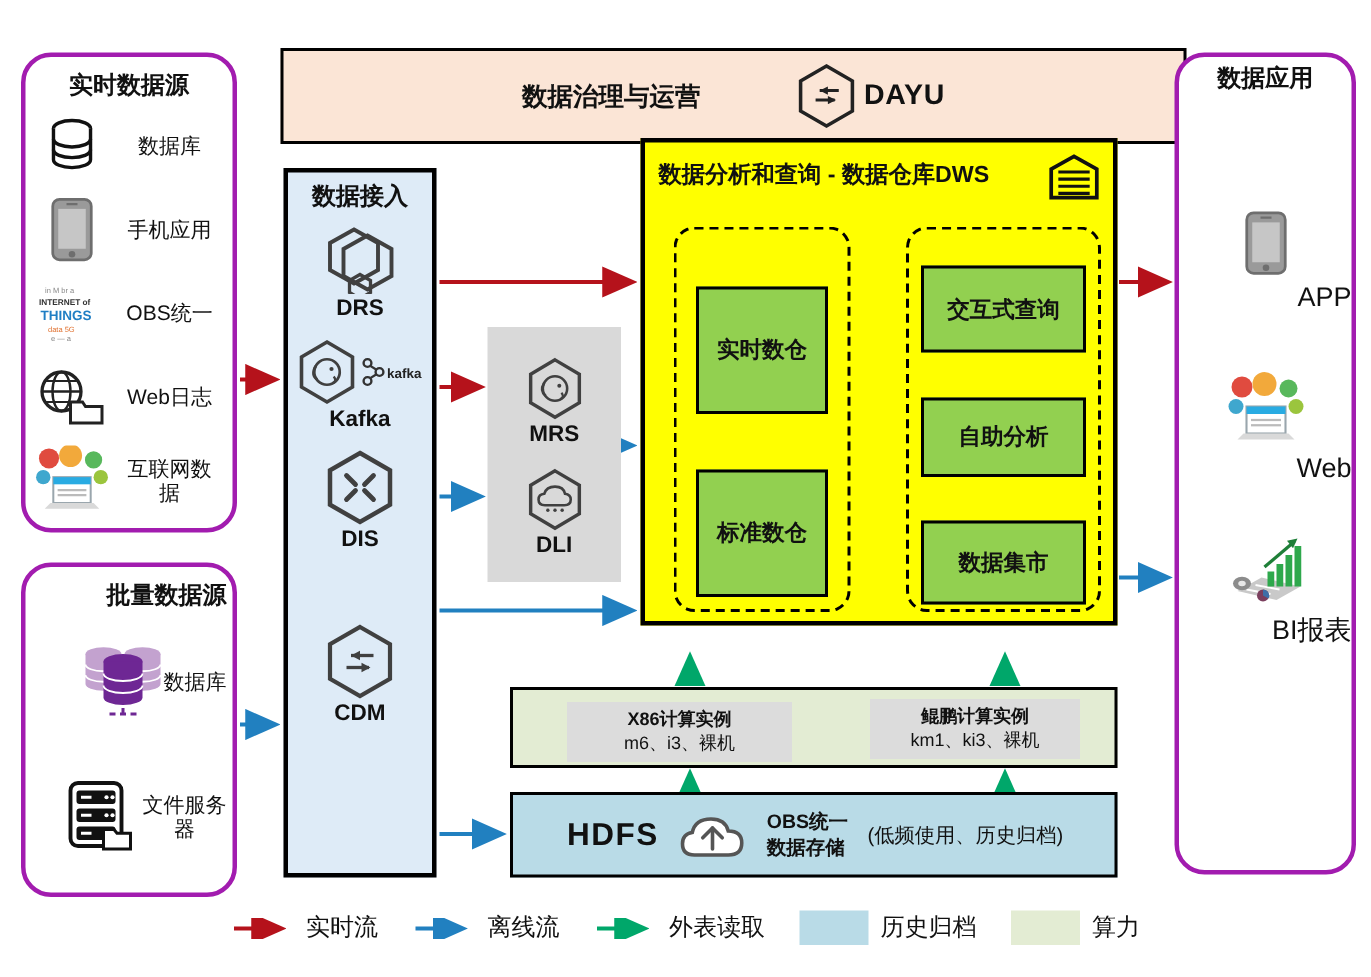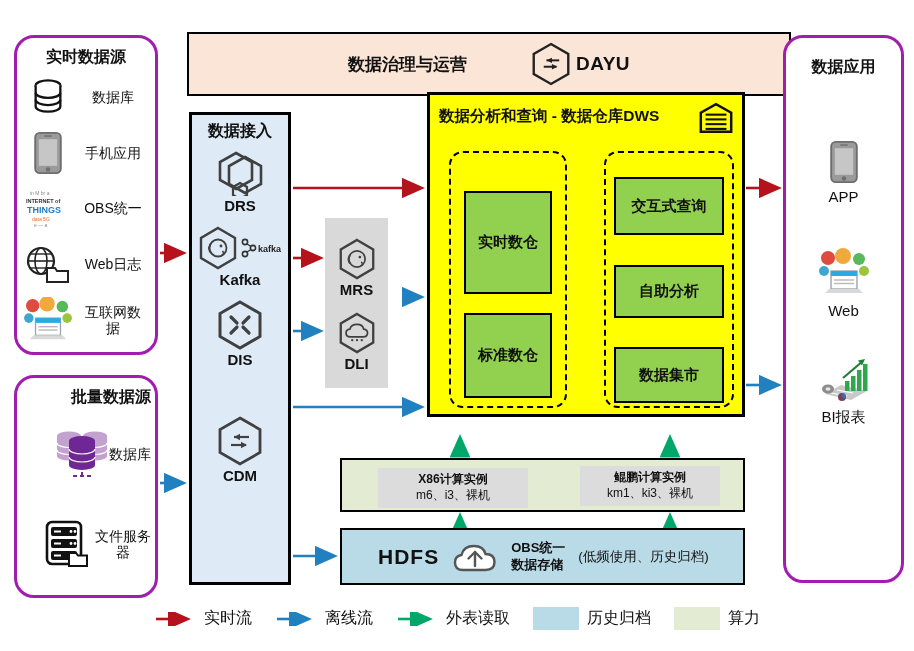--- a/index.html
+++ b/index.html
@@ -31,21 +31,21 @@
 
   
   .acc-col{left:189px;top:112px;width:102px;height:473px;background:var(--acc);
     border:3px solid #000;display:flex;flex-direction:column;align-items:center;padding-top:6px;}
   .acc-title{font-size:16px;font-weight:700;}
   .svc{display:flex;flex-direction:column;align-items:center;}
   .svc-lb{font-size:15px;font-weight:700;margin-top:1px;}
   .kafka-wrap{position:relative;display:flex;align-items:center;}
 
   
-  .gray-box{left:325px;top:218px;width:63px;height:170px;background:#D9D9D9;
+  .gray-box{left:325px;top:218px;width:89px;height:170px;background:#D9D9D9;
     display:flex;flex-direction:column;align-items:center;}
 
   
   .dws{left:427px;top:92px;width:318px;height:325px;background:var(--dws);border:3px solid #000;}
   .dws-title{position:absolute;left:9px;top:11px;font-size:15.5px;font-weight:700;}
   .dws-house{position:absolute;right:7px;top:6px;}
   .dashed{position:absolute;border:2.5px dashed #000;border-radius:14px;}
   .dash-l{left:19px;top:56px;width:118px;height:257px;}
   .dash-r{left:174px;top:56px;width:130px;height:257px;}
   .gbox{position:absolute;background:var(--wh);border:2px solid #000;
@@ -58,21 +58,21 @@
   .inst-t{font-weight:700;}
   .hdfs{left:340px;top:528px;width:405px;height:57px;background:var(--hist);border:2px solid #000;
     display:flex;align-items:center;padding-left:36px;gap:13px;}
   .hdfs-lb{font-size:21px;font-weight:700;letter-spacing:1px;}
   .obs-t{font-size:13px;font-weight:700;line-height:1.25;}
   .obs-note{font-size:13.5px;}
 
   
   .app-col{left:783px;top:35px;width:121px;height:548px;}
   .app-item{position:absolute;width:100%;text-align:center;}
-  .app-lb{font-size:15px;margin-top:4px;}
+  .app-lb{font-size:18px;margin-top:4px;text-align:right;}
 
   
   .legend{left:0;top:607px;width:100%;display:flex;justify-content:center;align-items:center;gap:23px;}
   .lg-item{display:flex;align-items:center;gap:8px;font-size:16px;}
   .sw{display:inline-block;width:46px;height:23px;}
   .sw-h{background:var(--hist);} .sw-c{background:var(--comp);}
 
   .overlay{position:absolute;left:0;top:0;pointer-events:none;}
   .mk-red{fill:var(--red);} .mk-blue{fill:var(--blue);} .mk-grn{fill:var(--grn);} .mk-blk{fill:#111;}
   svg{display:block;}
@@ -357,21 +357,21 @@
         <path d="M4 32 V12 L20 3 L36 12 V32 H4 Z" fill="none" stroke="#111" stroke-width="2.6"></path>
         <g stroke="#111" stroke-width="2.2">
           <line x1="9" y1="14" x2="31" y2="14"></line>
             <line x1="9" y1="19" x2="31" y2="19"></line>
           <line x1="9" y1="24" x2="31" y2="24"></line>
             <line x1="9" y1="29" x2="31" y2="29"></line>
         </g>
       </svg>
     </span>
     <div class="dashed dash-l">
-      <div class="gbox" style="left:13px;top:26px;width:88px;height:103px">
+      <div class="gbox" style="left:13px;top:26px;width:88px;height:85px">
         <span>实时数仓</span>
       </div>
       <div class="gbox" style="left:13px;top:148px;width:88px;height:85px">
         <span>标准数仓</span>
       </div>
     </div>
     <div class="dashed dash-r">
       <div class="gbox" style="left:8px;top:12px;width:110px;height:58px">
         <span>交互式查询</span>
       </div>
@@ -405,21 +405,21 @@
       </svg>
     </span>
     <span class="obs-t">
       <span style="display:block">OBS统一</span>
       <span style="display:block">数据存储</span>
     </span>
     <span class="obs-note">(低频使用、历史归档)</span>
   </div>
 
   <div class="abs rbox app-col">
-    <div class="rbox-title" style="padding-top:19px">数据应用</div>
+    <div class="rbox-title" style="padding-top:4px">数据应用</div>
     <div class="app-item" style="top:102px">
       <span>
         <svg width="30" height="44" viewBox="0 0 32 48" style="margin:0 auto">
           <rect x="2" y="2" width="28" height="44" rx="5" fill="#9A9A9A" stroke="#6E6E6E" stroke-width="2"></rect>
           <rect x="6" y="9" width="20" height="29" fill="#C6C6C6"></rect>
           <circle cx="16" cy="42" r="2.4" fill="#6E6E6E"></circle>
           <line x1="12" y1="5.5" x2="20" y2="5.5" stroke="#6E6E6E" stroke-width="1.6"></line>
         </svg>
       </span>
       <div class="app-lb">APP</div>

